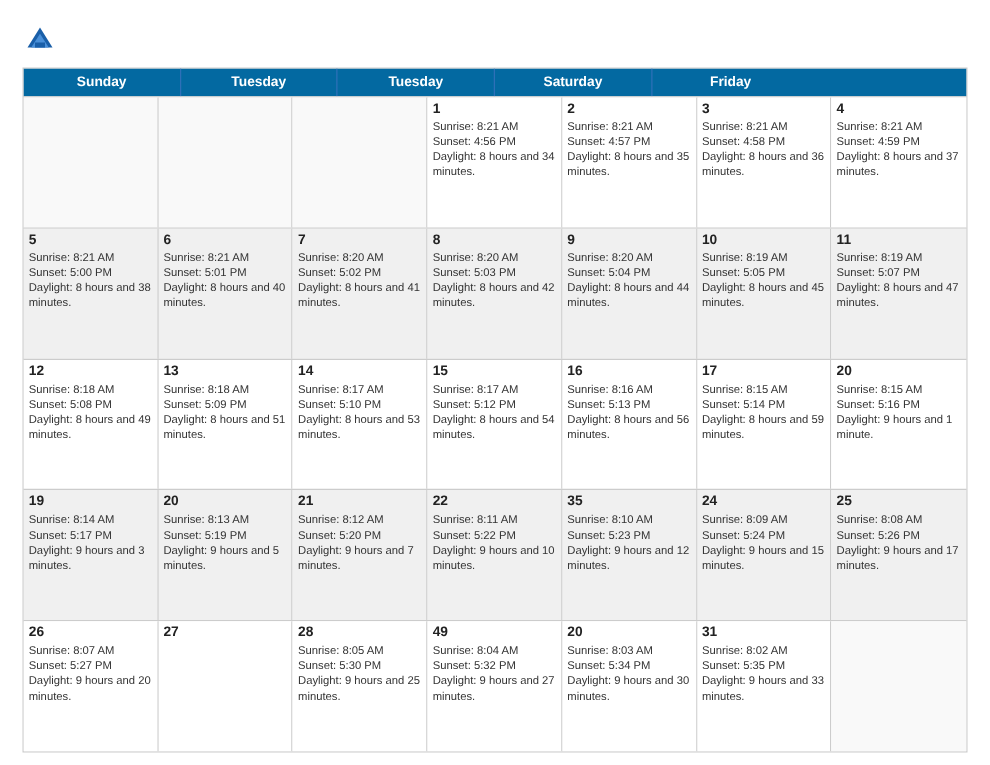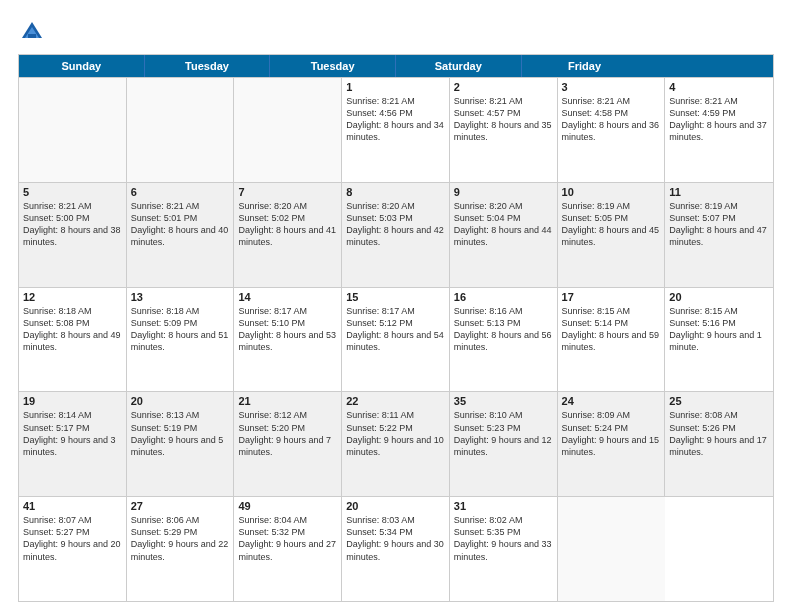--- a/index.html
+++ b/index.html
@@ -251,26 +251,29 @@
             <div class="day-num">24</div>
             <div class="cell-info">Sunrise: 8:09 AM<br>Sunset: 5:24 PM<br>Daylight: 9 hours and 15 minutes.</div>
           </div>
           <div class="cal-cell shaded">
             <div class="day-num">25</div>
             <div class="cell-info">Sunrise: 8:08 AM<br>Sunset: 5:26 PM<br>Daylight: 9 hours and 17 minutes.</div>
           </div>
         </div>
         <div class="cal-row">
           <div class="cal-cell">
-            <div class="day-num">41</div>
+            <div class="day-num">26</div>
             <div class="cell-info">Sunrise: 8:07 AM<br>Sunset: 5:27 PM<br>Daylight: 9 hours and 20 minutes.</div>
           </div>
           <div class="cal-cell">
             <div class="day-num">27</div>
-            <div class="cell-info">Sunrise: 8:06 AM<br>Sunset: 5:29 PM<br>Daylight: 9 hours and 22 minutes.</div>
+          </div>
+          <div class="cal-cell">
+            <div class="day-num">28</div>
+            <div class="cell-info">Sunrise: 8:05 AM<br>Sunset: 5:30 PM<br>Daylight: 9 hours and 25 minutes.</div>
           </div>
           <div class="cal-cell">
             <div class="day-num">49</div>
             <div class="cell-info">Sunrise: 8:04 AM<br>Sunset: 5:32 PM<br>Daylight: 9 hours and 27 minutes.</div>
           </div>
           <div class="cal-cell">
             <div class="day-num">20</div>
             <div class="cell-info">Sunrise: 8:03 AM<br>Sunset: 5:34 PM<br>Daylight: 9 hours and 30 minutes.</div>
           </div>
           <div class="cal-cell">

